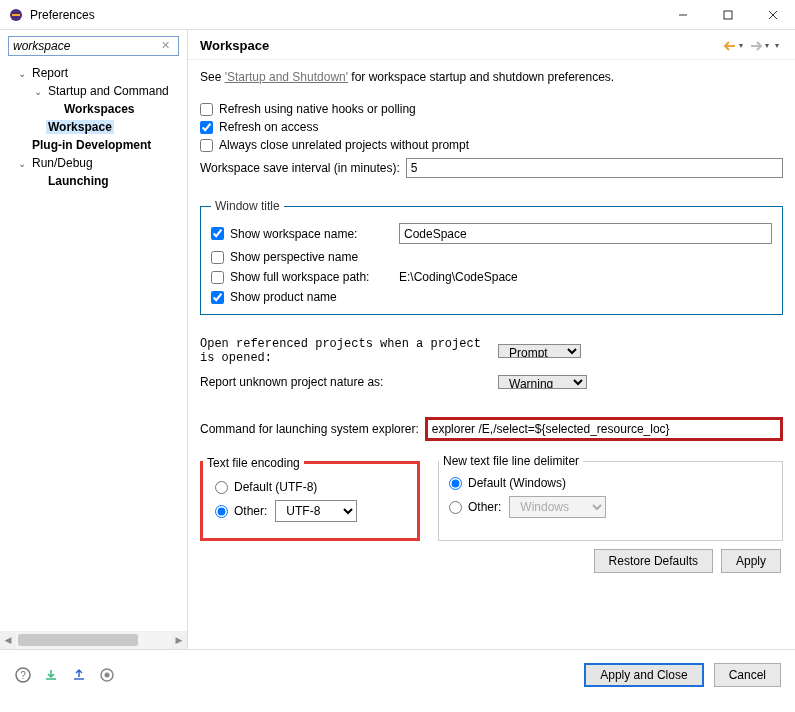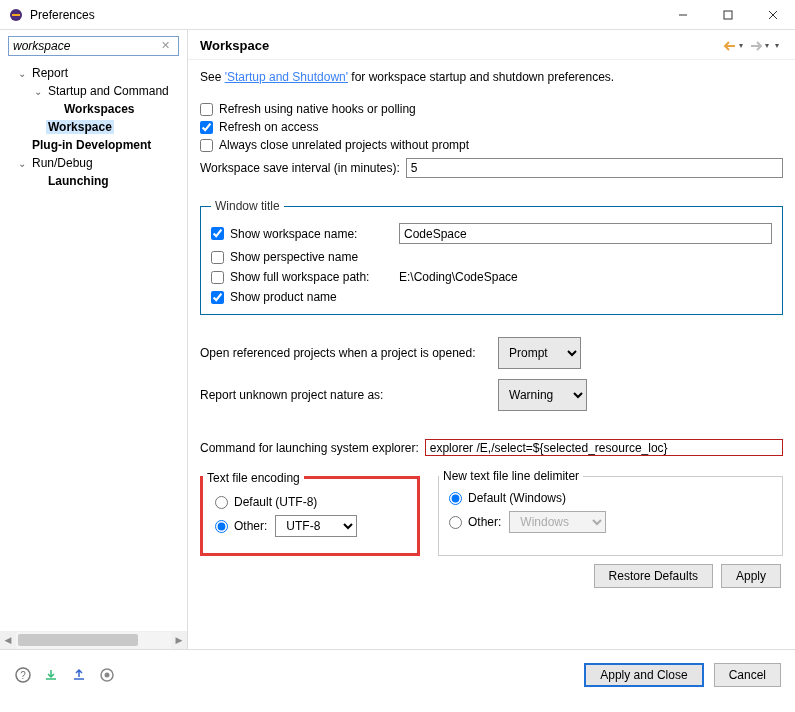--- a/index.html
+++ b/index.html
@@ -120,21 +120,21 @@
   width: 14px; height: 14px;
   display: inline-flex; align-items: center; justify-content: center;
 }
 .drop-arrow { font-size: 8px; color:#555; margin-right: 4px;}
 .content-body {
   flex: 1;
   padding: 10px 12px 10px 12px;
   overflow: auto;
 }
 .desc { margin-bottom: 18px; }
-.desc a { color: #3b82f6; text-decoration: underline; }
+.desc a { color: #737373; text-decoration: underline; }
 .chk-row {
   display: flex; align-items: center;
   margin-bottom: 4px;
   font-size: 12px;
 }
 .chk-row input { margin-right: 6px; width:13px; height:13px;}
 .interval-row {
   display: flex; align-items: center;
   margin-top: 6px;
 }
@@ -159,31 +159,31 @@
 .wt-row .val { flex: 1; }
 .wt-row input.text {
   width: 100%; border: 1px solid #888; padding: 2px 4px; height: 21px; font-size:12px;
 }
 .setting-row {
   display: flex; align-items: center;
   margin-top: 22px;
 }
 .setting-row label { flex-shrink: 0; margin-right: 8px; }
 .setting-row select {
-  border: 1px solid #888; background:#e9e9e9; height: 32px; font-size: 12px;
+  border: 1px solid #888; background:#e9e9e9; height: 14px; font-size: 12px;
   padding: 0 16px 0 6px;
 }
 .setting-row.spaced { margin-top: 10px; }
 .cmd-row {
   display:flex; align-items:center;
   margin-top: 28px;
 }
 .cmd-row label { margin-right: 6px; }
 .cmd-row input {
-  flex:1; border:1px solid #b91c1c; padding:2px 4px; height:17px; font-size:12px;
+  flex:1; border:3px solid #b91c1c; padding:2px 4px; height:24px; font-size:12px;
 }
 .two-col {
   display: flex; gap: 18px;
   margin-top: 20px;
 }
 .panel {
   border: 1px solid #ccc;
   padding: 8px 10px;
   position: relative;
 }
@@ -369,21 +369,21 @@
         </div>
         <div class="wt-row">
           <span class="lbl">
             <input type="checkbox" checked="" style="">
             <span>Show product name</span>
           </span>
         </div>
       </fieldset>
 
       <div class="setting-row">
-        <label style="width:290px;">Open referenced projects when a project is opened:</label>
+        <label style="width:290px;font-family:Liberation Mono, monospace;">Open referenced projects when a project is opened:</label>
         <select>
           <option>Prompt</option>
         </select>
       </div>
       <div class="setting-row spaced">
         <label style="width:290px;">Report unknown project nature as:</label>
         <select>
           <option>Warning</option>
         </select>
       </div>

